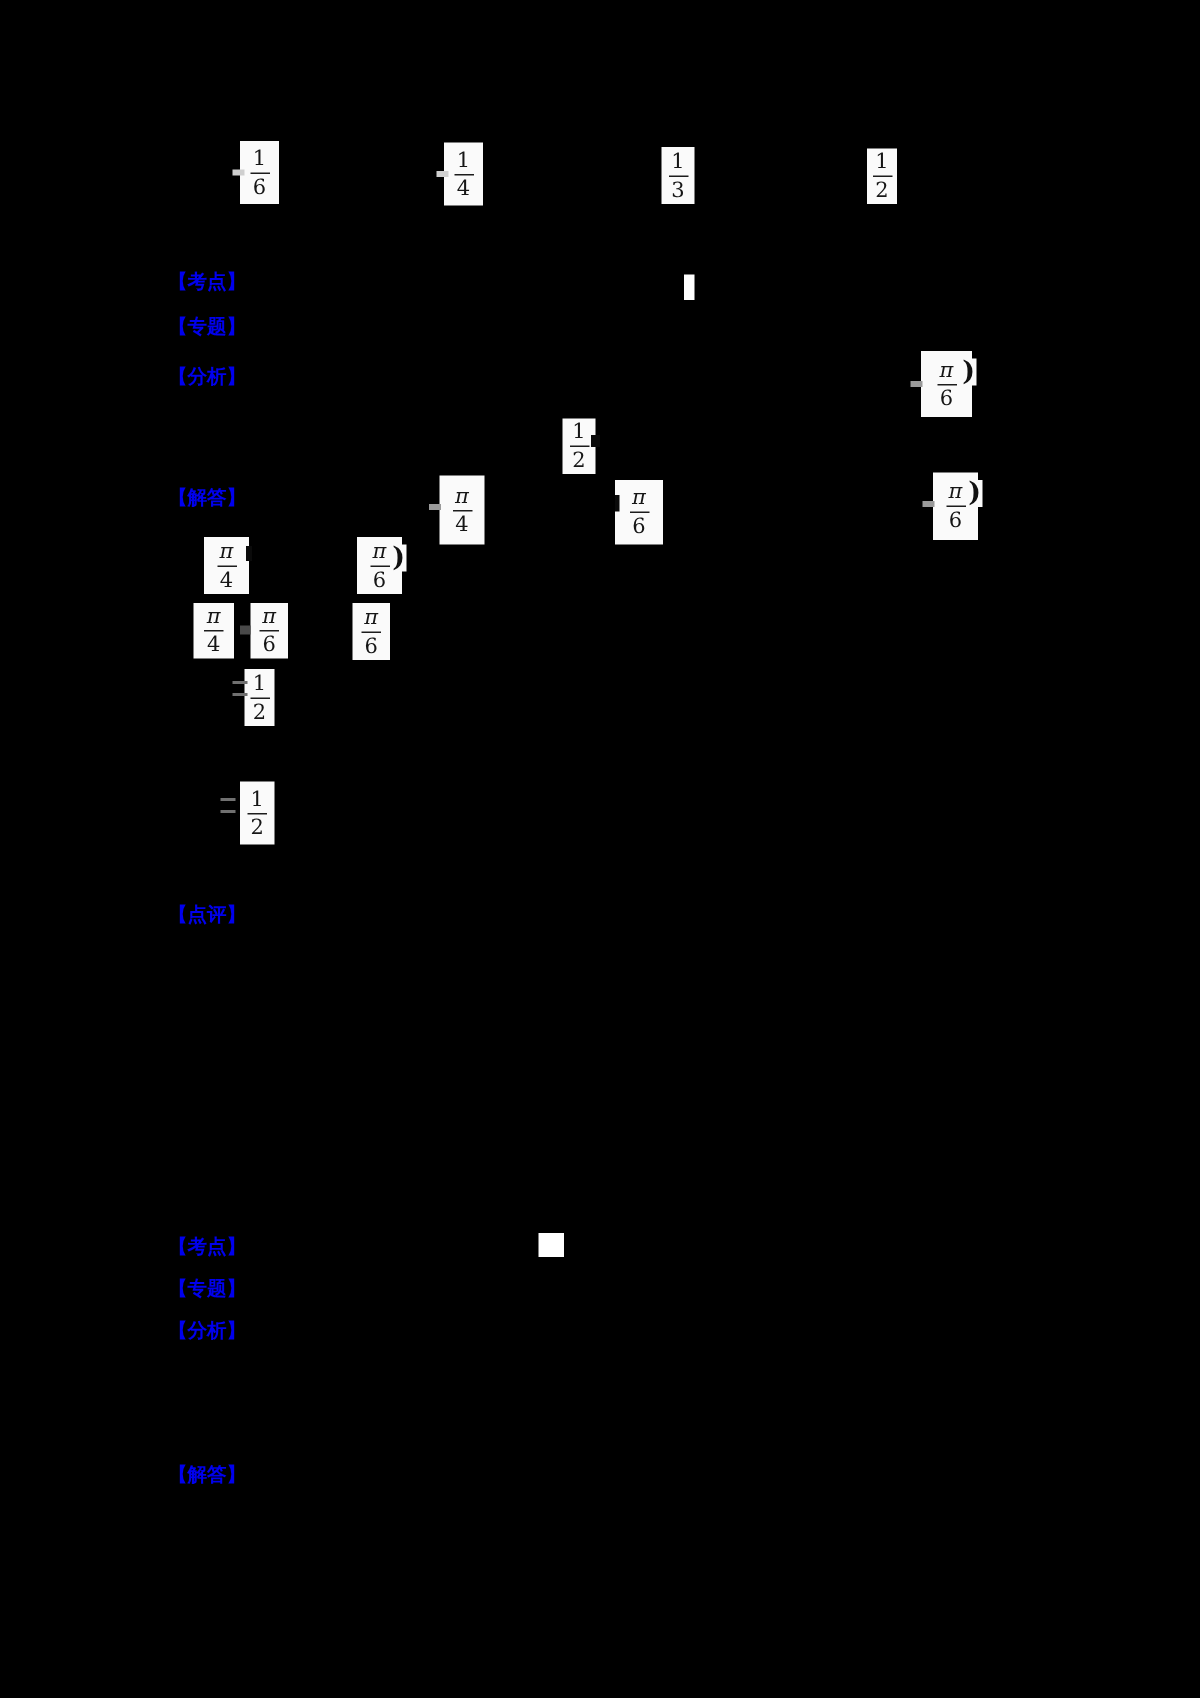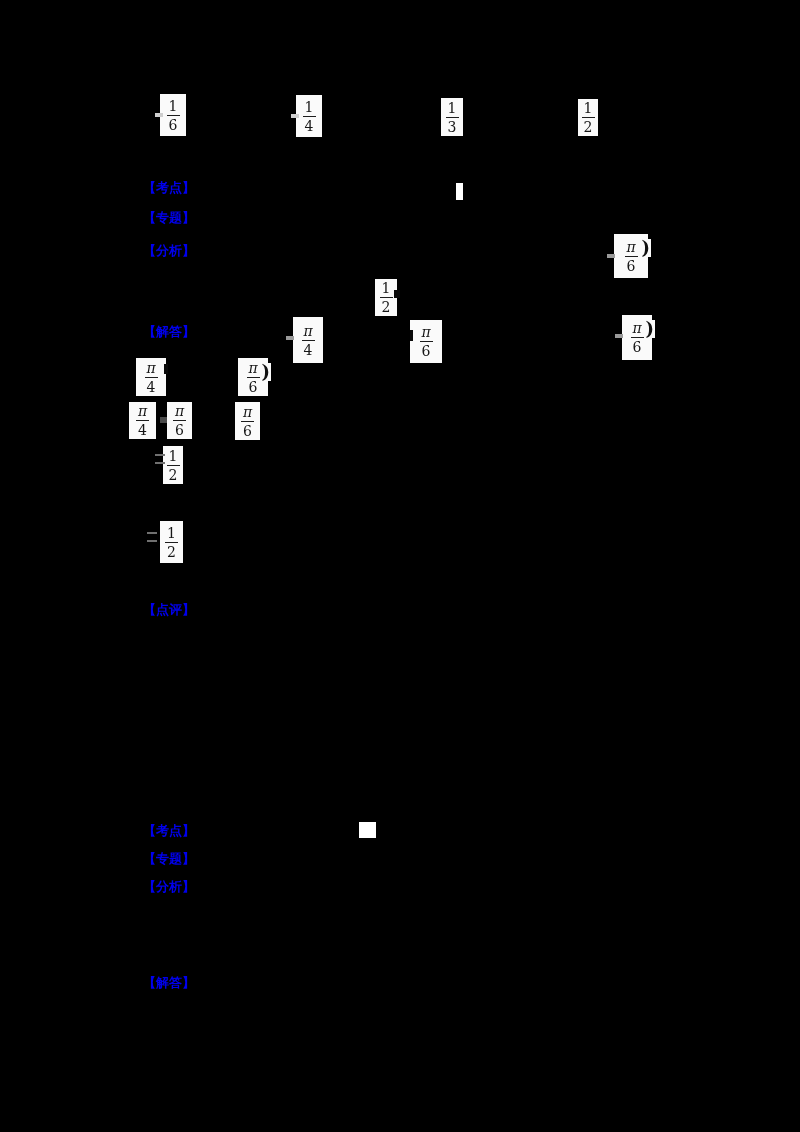--- a/index.html
+++ b/index.html
@@ -10,21 +10,21 @@
         justify-content:center;background:#fafafa;color:#161616;
         font-family:"DejaVu Serif","Liberation Serif",serif;}
   .fbox .num,.fbox .den{font-size:14px;line-height:1;}
   .fbox .bar{width:13px;height:0;border-top:1.5px solid #1c1c1c;margin:2px 0;}
   .fbox .pi{font-style:italic;}
   .paren{position:absolute;right:-3px;top:5px;color:#101010;font-weight:bold;
          font-size:18px;line-height:1;background:#fafafa;padding:0 1px;}
   .fringe{position:absolute;left:-7px;top:17px;width:8px;height:4px;background:#9a9a9a;}
   .fringe.light{background:#cfcfcf;}
   
-  .blabel{position:absolute;left:143px;color:#0000ee;font-weight:bold;
+  .blabel{position:absolute;left:112px;color:#0000ee;font-weight:bold;
           font-size:13px;line-height:17px;letter-spacing:0;}
   
   .speck{position:absolute;background:#fff;}
   .eqmark{position:absolute;width:10px;height:6px;border-top:2.5px solid #707070;
           border-bottom:2.5px solid #707070;}
   .darkmark{position:absolute;background:#0a0a0a;}
 </style>
 </head>
 <body>
 

